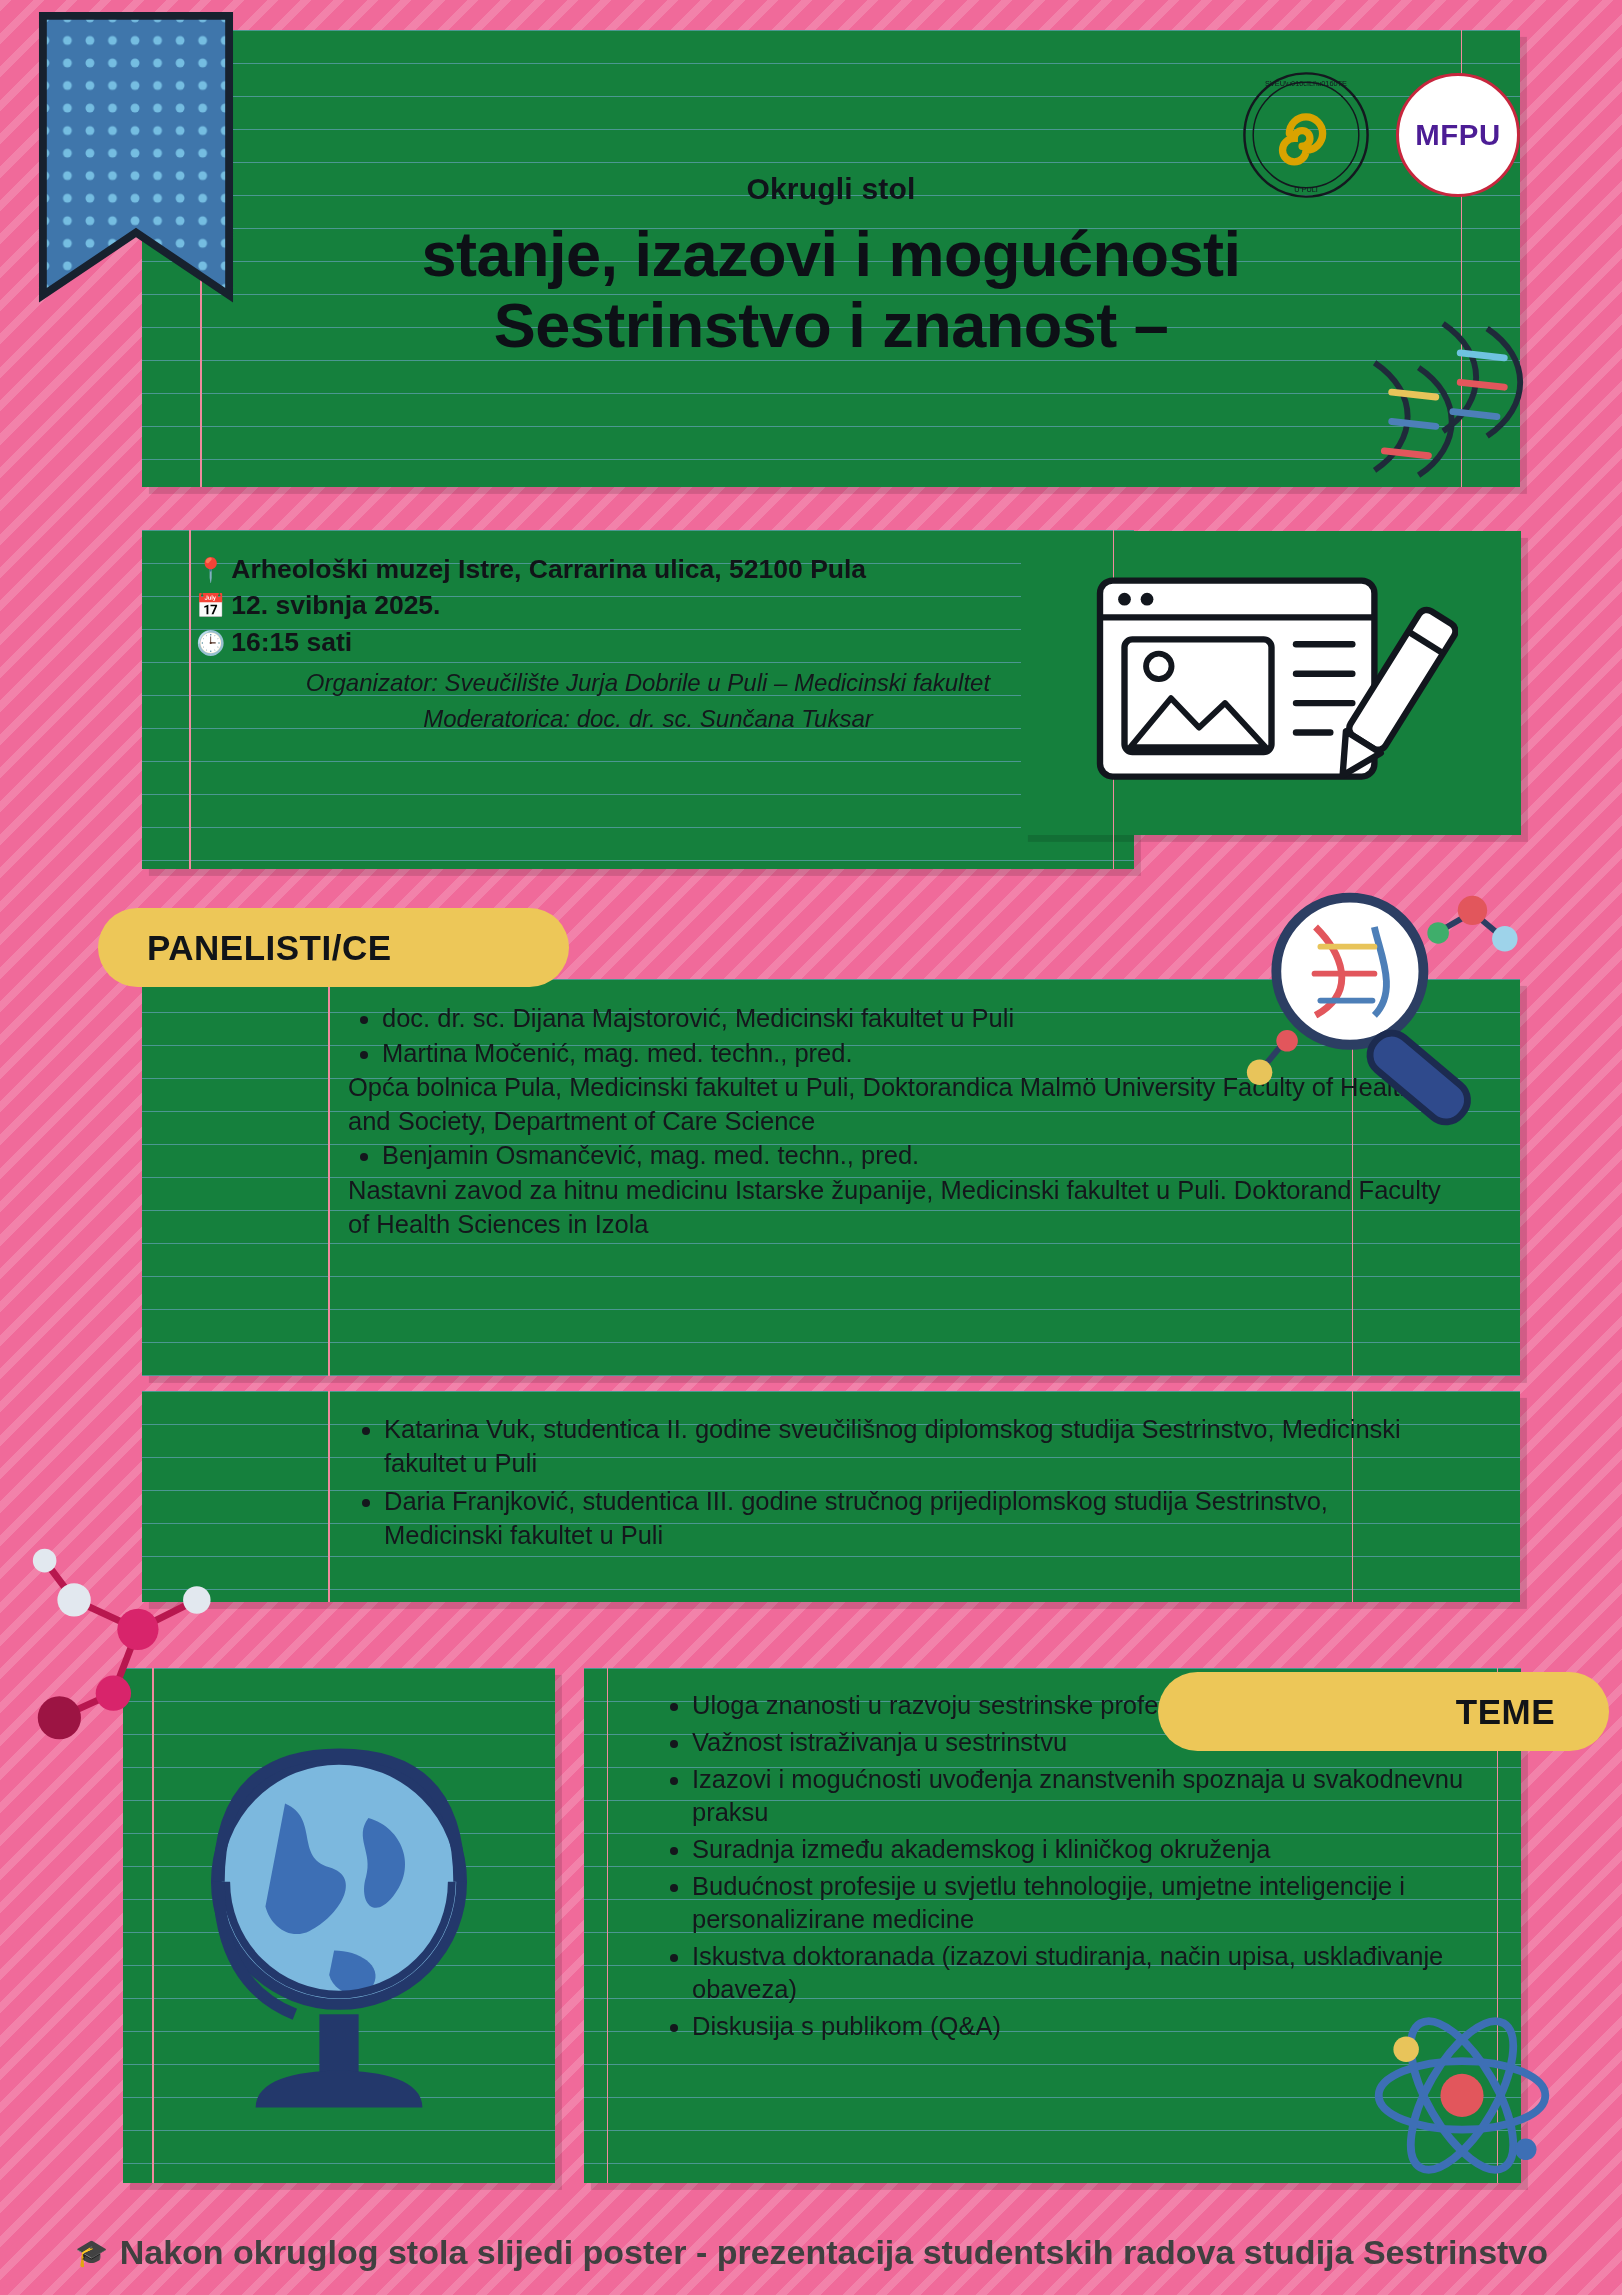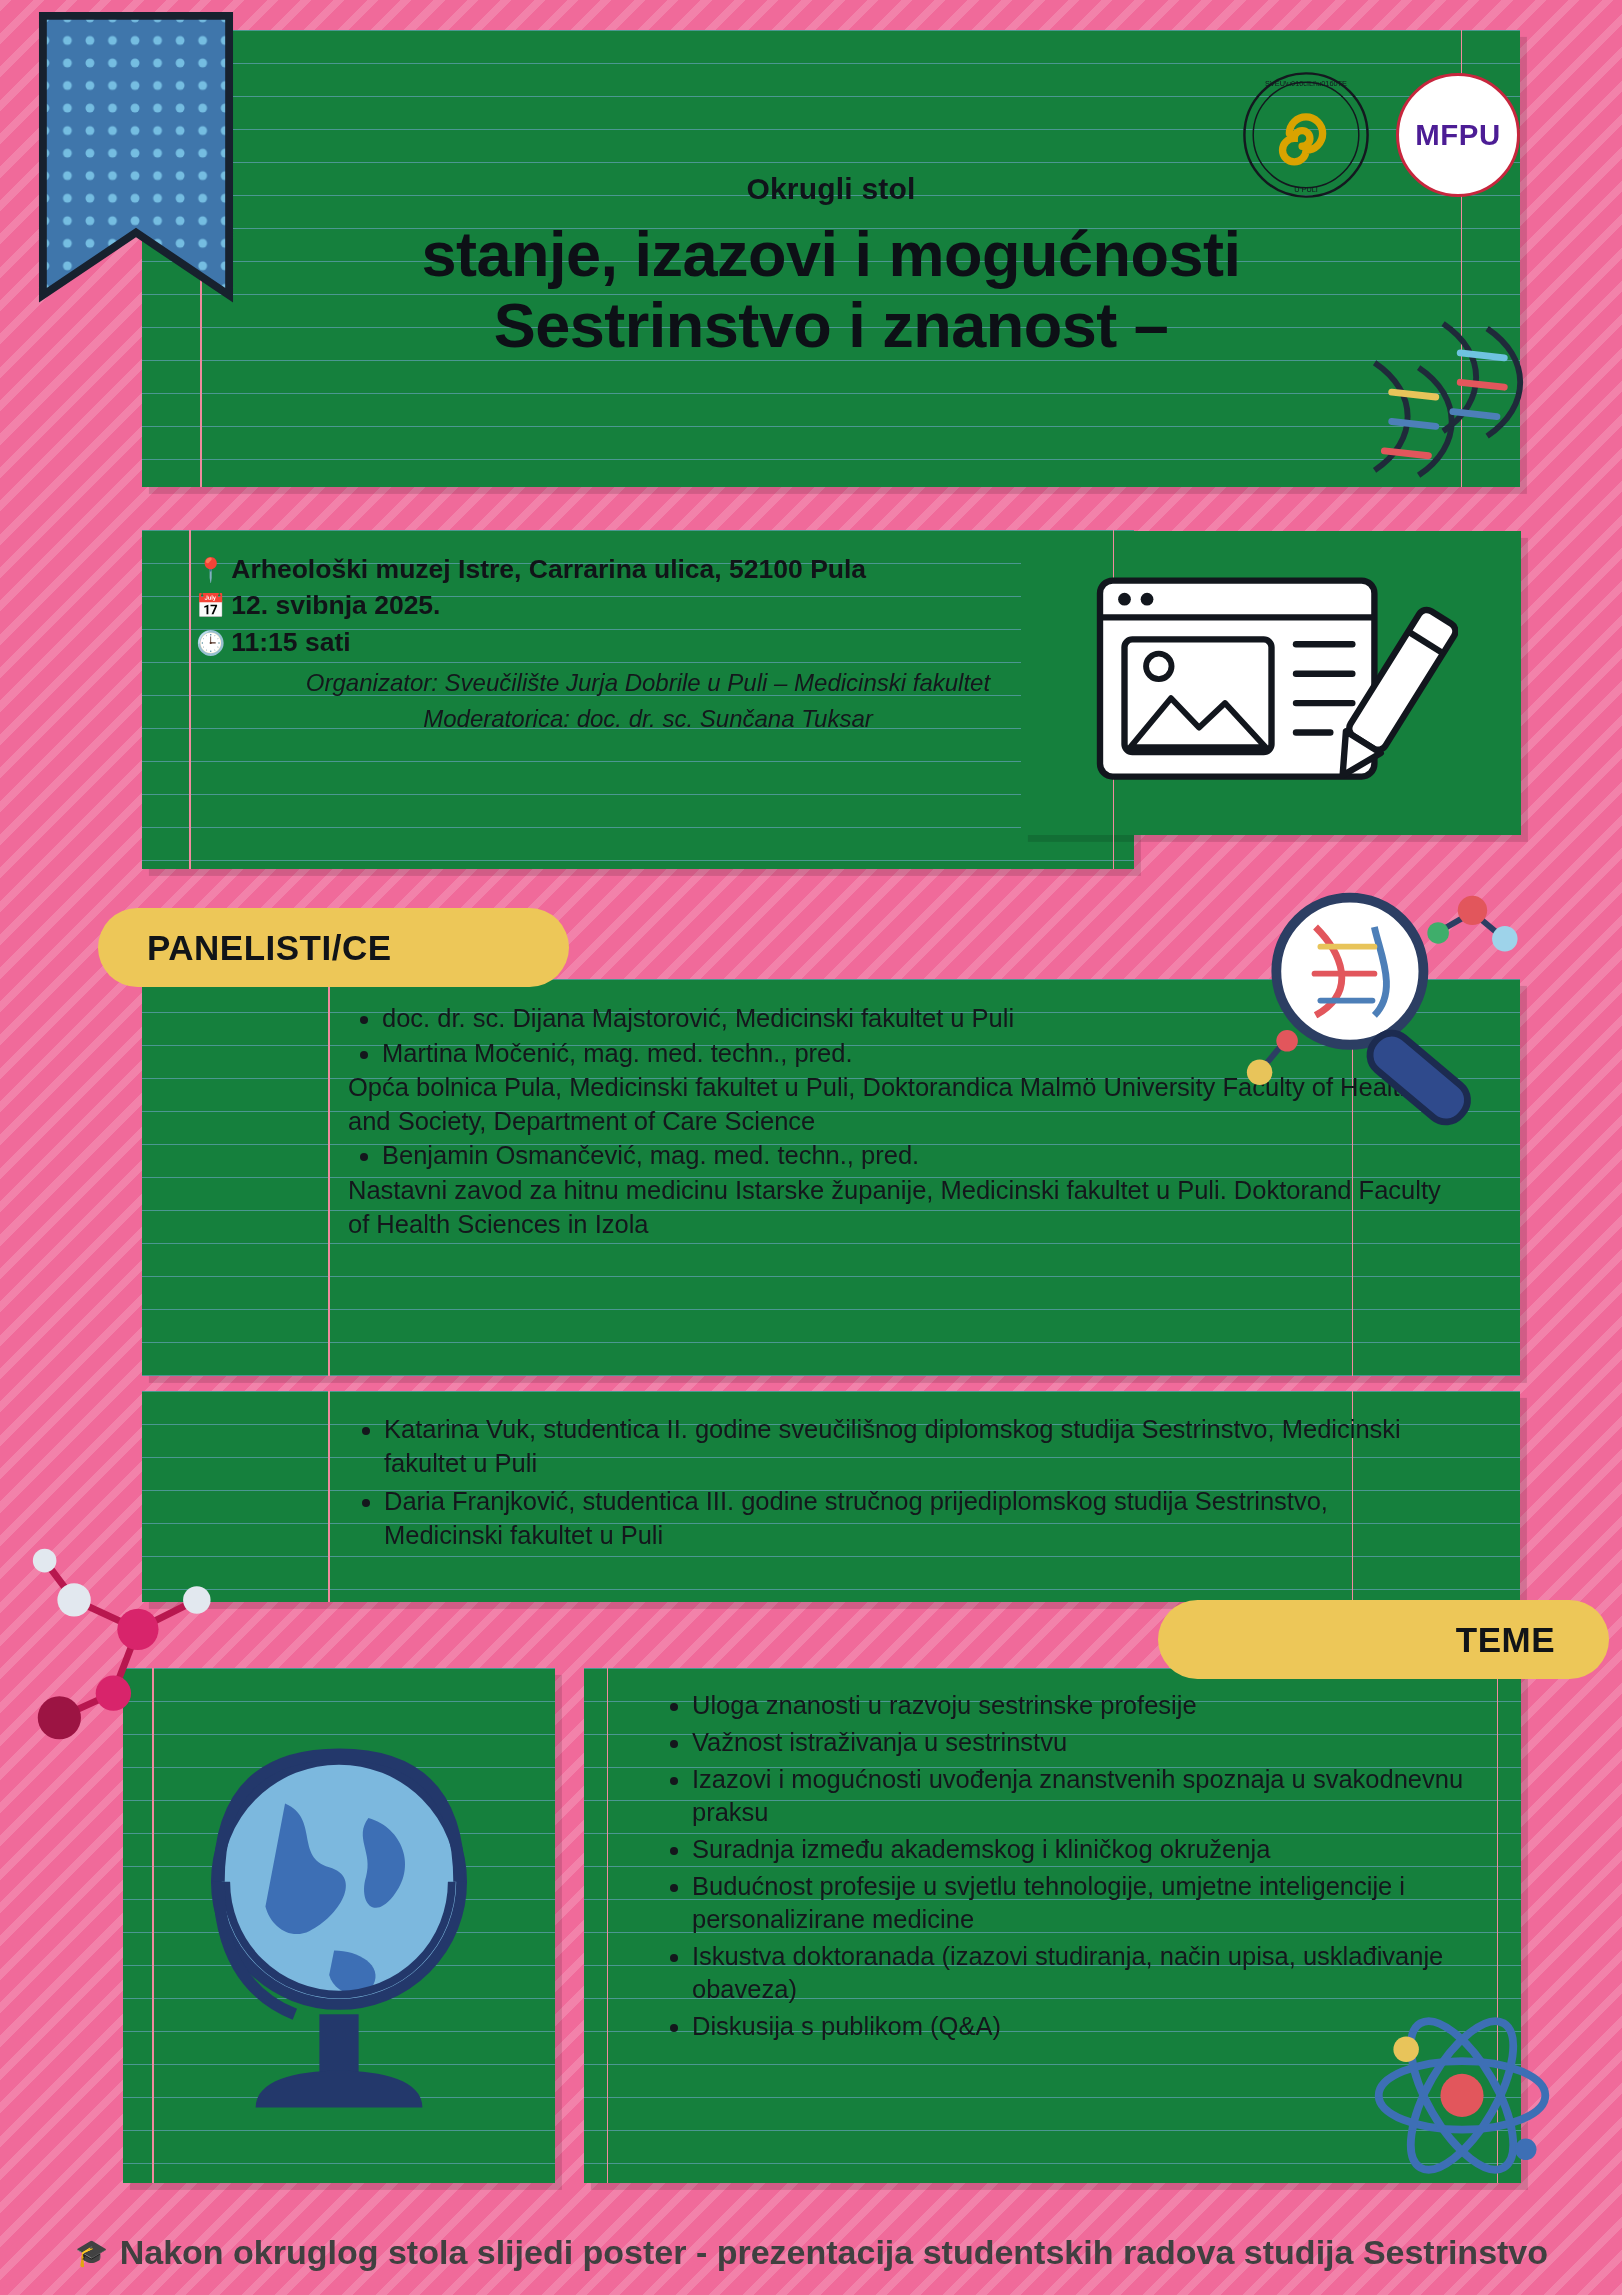--- a/index.html
+++ b/index.html
@@ -88,21 +88,21 @@
   #illus-paper{left:1021px;top:531px;width:500px;height:304px;}
   #illus-paper .content{display:flex;align-items:center;justify-content:center;height:100%;}
 
   
   .pill{
     position:absolute;background:#edc758;border-radius:59px;
     display:flex;align-items:center;z-index:8;
   }
   .pill span{font-weight:bold;color:#111418;font-size:35px;letter-spacing:0.5px;}
   #pill-panelisti{left:98px;top:908px;width:422px;height:79px;justify-content:flex-start;padding-left:49px;}
-  #pill-teme{left:1158px;top:1600px;width:397px;height:79px;justify-content:flex-end;padding-right:54px;}
+  #pill-teme{left:1158px;top:1672px;width:397px;height:79px;justify-content:flex-end;padding-right:54px;}
 
   
   #panel-paper{left:142px;top:979px;width:1378px;height:397px;}
   #panel-paper .margin-l{left:186px;}
   #panel-paper .margin-r{right:167px;}
   #panel-paper .content{padding:22.6px 59px 0 206px;}
   .ptext{font-size:25.5px;color:#14171c;line-height:1.33;}
   ul.bullets{margin:0;padding-left:34px;}
   ul.bullets li{font-size:25.5px;color:#14171c;line-height:1.33;margin-bottom:1px;}
 
@@ -204,21 +204,21 @@
     <div class="margin-l"></div>
     <div class="margin-r"></div>
     <div class="content">
       <div class="info-line">
         <span class="emoji">📍</span><span>Arheološki muzej Istre, Carrarina ulica, 52100 Pula</span>
       </div>
       <div class="info-line">
         <span class="emoji">📅</span><span>12. svibnja 2025.</span>
       </div>
       <div class="info-line">
-        <span class="emoji">🕒</span><span>11:15 sati</span>
+        <span class="emoji">🕒</span><span>16:15 sati</span>
       </div>
       <div class="info-italic">Organizator: Sveučilište Jurja Dobrile u Puli – Medicinski fakultet</div>
       <div class="info-italic second">Moderatorica: doc. dr. sc. Sunčana Tuksar</div>
     </div>
   </div>
 
   <div class="paper" id="illus-paper">
     <div class="content">
       <svg width="373" height="245" viewBox="0 0 760 500">
         <rect x="30" y="40" width="560" height="400" rx="26" fill="#ffffff" stroke="#12161d" stroke-width="13"></rect>

